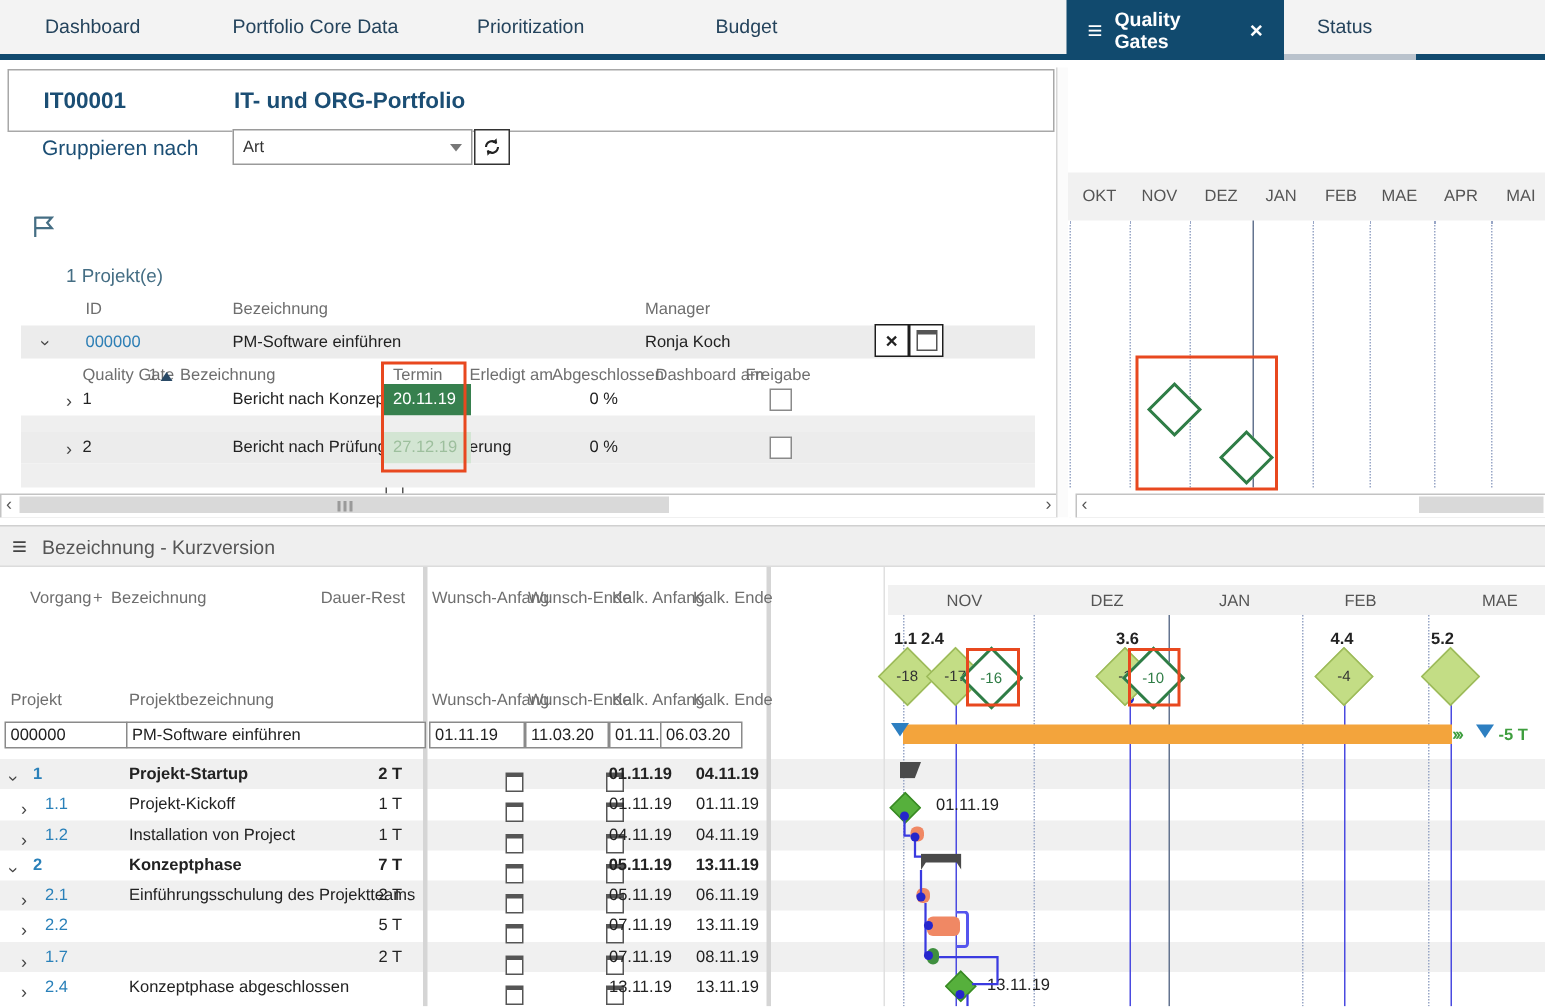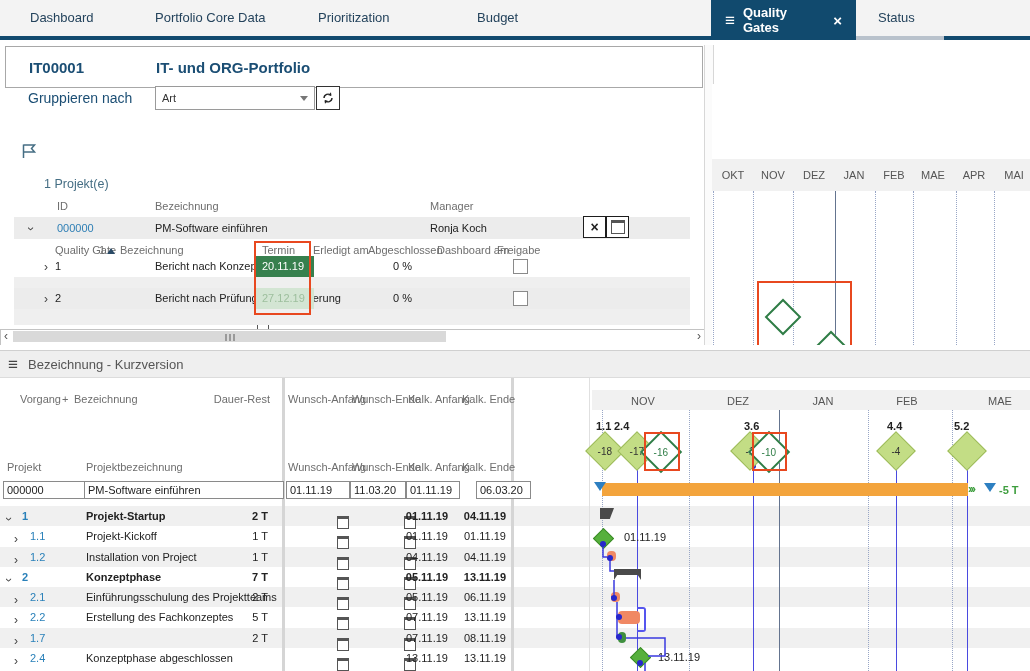--- a/index.html
+++ b/index.html
@@ -11,21 +11,21 @@
   .tab{position:absolute;top:0;height:36px;line-height:36px;font-size:13px;color:#24435c;cursor:default;white-space:nowrap;}
   .tab-active{position:absolute;top:0;height:40px;background:#114a6e;color:#fff;font-weight:bold;
     display:flex;align-items:center;gap:8px;padding:0 14px;font-size:13px;}
   .underline{position:absolute;left:0;top:36px;width:1030px;height:4px;background:#114a6e;}
   .underline-light{position:absolute;left:856px;top:36px;width:88px;height:4px;background:#b9c2cc;}
   .hamb{font-size:17px;font-weight:bold;line-height:1;}
   .closex{font-size:15px;font-weight:bold;margin-left:6px;}
   
   .leftpane{position:absolute;left:0;top:40px;width:703px;height:305px;background:#fff;}
   .vdivider{position:absolute;left:704px;top:45px;width:8px;height:300px;border-left:1px solid #d7d7d7;border-right:1px solid #d7d7d7;background:#fbfbfb;}
-  .rightpane{position:absolute;left:712px;top:40px;width:318px;height:305px;background:#fff;margin-top:44px;}
+  .rightpane{position:absolute;left:712px;top:40px;width:318px;height:305px;background:#fff;}
   .pfbox{position:absolute;left:5px;top:6px;width:696px;height:40px;border:1px solid #a8a8a8;background:#fff;}
   .pfid{position:absolute;left:23px;top:12px;font-size:15px;font-weight:bold;color:#1b4e74;}
   .pfname{position:absolute;left:150px;top:12px;font-size:15px;font-weight:bold;color:#1b4e74;}
   .grplabel{position:absolute;left:28px;top:50px;font-size:14px;color:#1b4e74;}
   .select{position:absolute;left:155px;top:46px;width:152px;height:22px;border:1px solid #9a9a9a;background:#fff;line-height:22px;padding-left:6px;font-size:11px;color:#333;}
   .select .car{position:absolute;right:6px;top:9px;width:0;height:0;border-left:4px solid transparent;border-right:4px solid transparent;border-top:5px solid #777;}
   .iconbtn{position:absolute;width:22px;height:22px;border:1px solid #333;background:#fff;display:flex;align-items:center;justify-content:center;}
   .secflag{position:absolute;left:21px;top:103px;}
   .sectitle{position:absolute;left:42px;top:102px;font-size:15px;color:#456e84;}
   .seccount{position:absolute;left:44px;top:137px;font-size:12.5px;color:#456e84;}
@@ -306,21 +306,21 @@
     <span class="abs th" style="left:288px;top:116px">Wunsch-Anfang</span>
     <span class="abs th" style="left:352px;top:116px">Wunsch-Ende</span>
     <span class="abs th" style="left:408px;top:116px">Kalk. Anfang</span>
     <span class="abs th" style="left:462px;top:116px">Kalk. Ende</span>
 
     <input class="inputcell" style="left: 3px; top: 136px; width: 74px;" value="000000">
     <input class="inputcell" style="left: 84px; top: 136px; width: 192px;" value="PM-Software einführen">
     <input class="inputcell" style="left: 286px; top: 136px; width: 56px;" value="01.11.19">
     <input class="inputcell" style="left: 350px; top: 136px; width: 48px;" value="11.03.20">
     <input class="inputcell" style="left: 406px; top: 136px; width: 46px;" value="01.11.19">
-    <input class="inputcell" style="left: 476px; top: 136px; width: 47px;" value="06.03.20">
+    <input class="inputcell" style="left: 440px; top: 136px; width: 47px;" value="06.03.20">
 
     <div class="trow" style="top:161px">
       <span class="chev down abs" style="left:6px;top:2px">›</span>
       <span class="abs nr bold" style="left:22px">1</span>
       <span class="abs bold" style="left:86px">Projekt-Startup</span>
       <span class="cellr bold" style="left:210px;width:58px">2 T</span>
       <span class="cal abs" style="left:337px;top:5px"></span>
       <span class="cal abs" style="left:389px;top:5px"></span>
       <span class="cellr bold" style="left:402px;width:46px">01.11.19</span>
       <span class="cellr bold" style="left:459px;width:47px">04.11.19</span>
@@ -361,21 +361,20 @@
       <span class="abs" style="left:86px">Einführungsschulung des Projektteams</span>
       <span class="cellr" style="left:210px;width:58px">2 T</span>
       <span class="cal abs" style="left:337px;top:5px"></span>
       <span class="cal abs" style="left:389px;top:5px"></span>
       <span class="cellr" style="left:402px;width:46px">05.11.19</span>
       <span class="cellr" style="left:459px;width:47px">06.11.19</span>
     </div>
     <div class="trow" style="top:262px">
       <span class="chev abs" style="left:14px;top:3px">›</span>
       <span class="abs nr" style="left:30px">2.2</span>
-      <span class="abs" style="left:86px">Erstellung des Fachkonzeptes</span>
       <span class="cellr" style="left:210px;width:58px">5 T</span>
       <span class="cal abs" style="left:337px;top:5px"></span>
       <span class="cal abs" style="left:389px;top:5px"></span>
       <span class="cellr" style="left:402px;width:46px">07.11.19</span>
       <span class="cellr" style="left:459px;width:47px">13.11.19</span>
     </div>
     <div class="trow" style="top:283px">
       <span class="chev abs" style="left:14px;top:3px">›</span>
       <span class="abs nr" style="left:30px">1.7</span>
       <span class="cellr" style="left:210px;width:58px">2 T</span>

